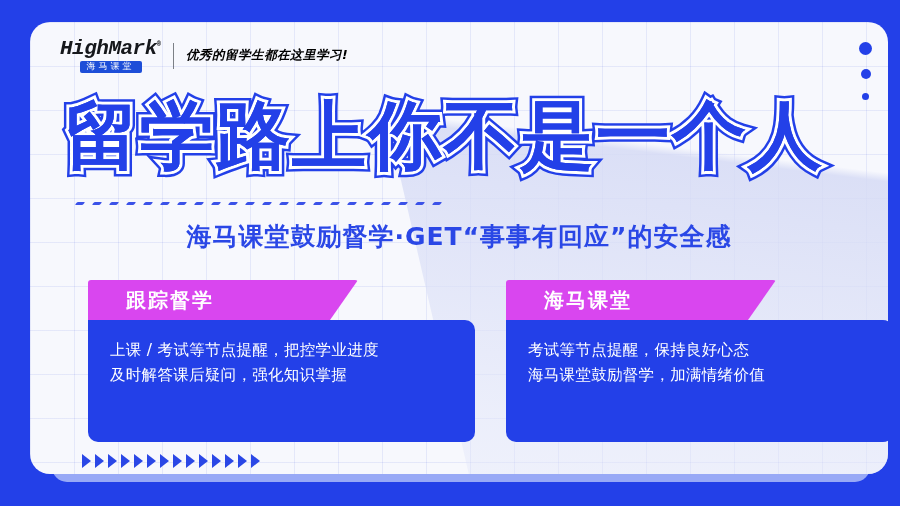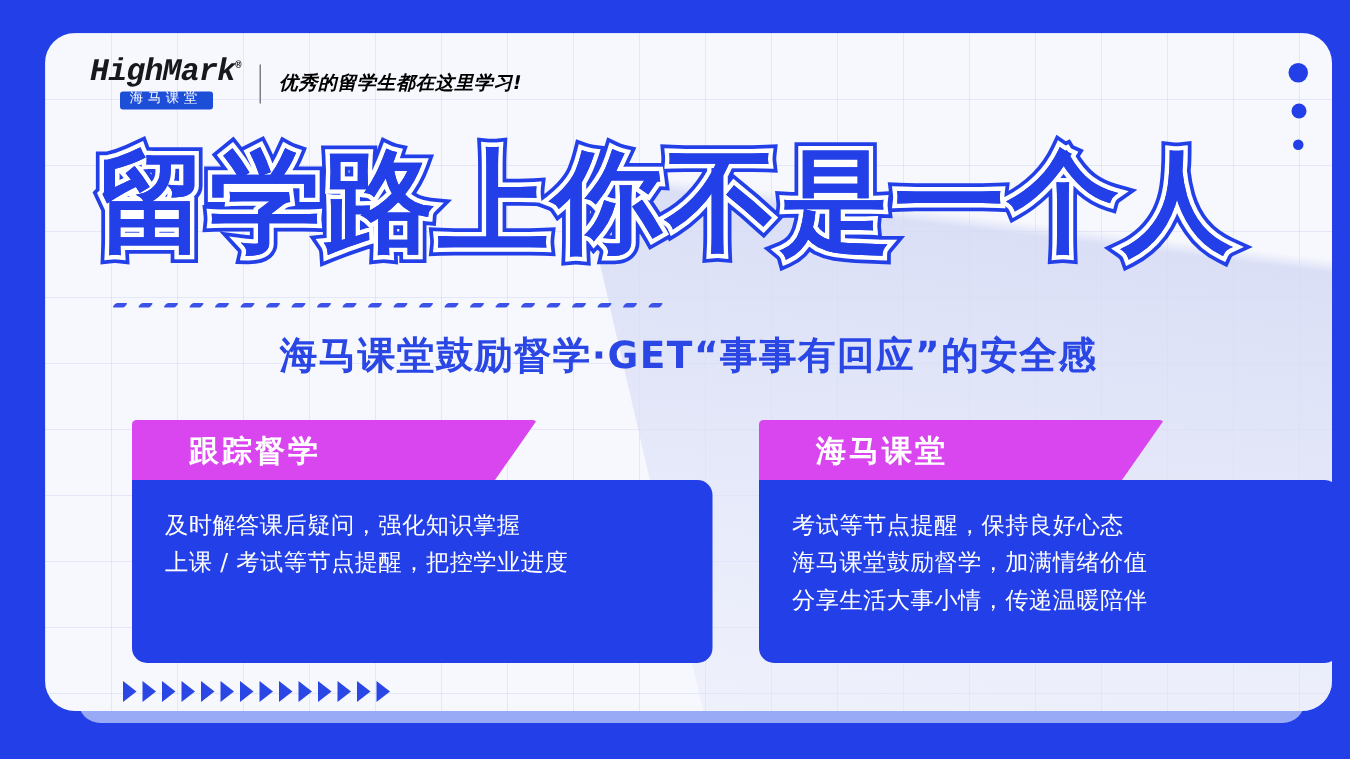--- a/index.html
+++ b/index.html
@@ -177,31 +177,30 @@
         <i></i>
       </div>
 
     <div class="subtitle">海马课堂鼓励督学·GET“事事有回应”的安全感</div>
 
     <div class="cards">
 
       <div class="card">
         <div class="card-head">跟踪督学</div>
         <div class="card-body">
+          <p>上课 / 考试等节点提醒，把控学业进度</p>
           <p>及时解答课后疑问，强化知识掌握</p>
-          <p>上课 / 考试等节点提醒，把控学业进度</p>
         </div>
       </div>
 
       <div class="card">
         <div class="card-head">海马课堂</div>
         <div class="card-body">
           <p>考试等节点提醒，保持良好心态</p>
           <p>海马课堂鼓励督学，加满情绪价值</p>
-          <p>分享生活大事小情，传递温暖陪伴</p>
         </div>
       </div>
 
     </div>
 
     <div class="arrows">
         <i></i>
         <i></i>
         <i></i>
         <i></i>

